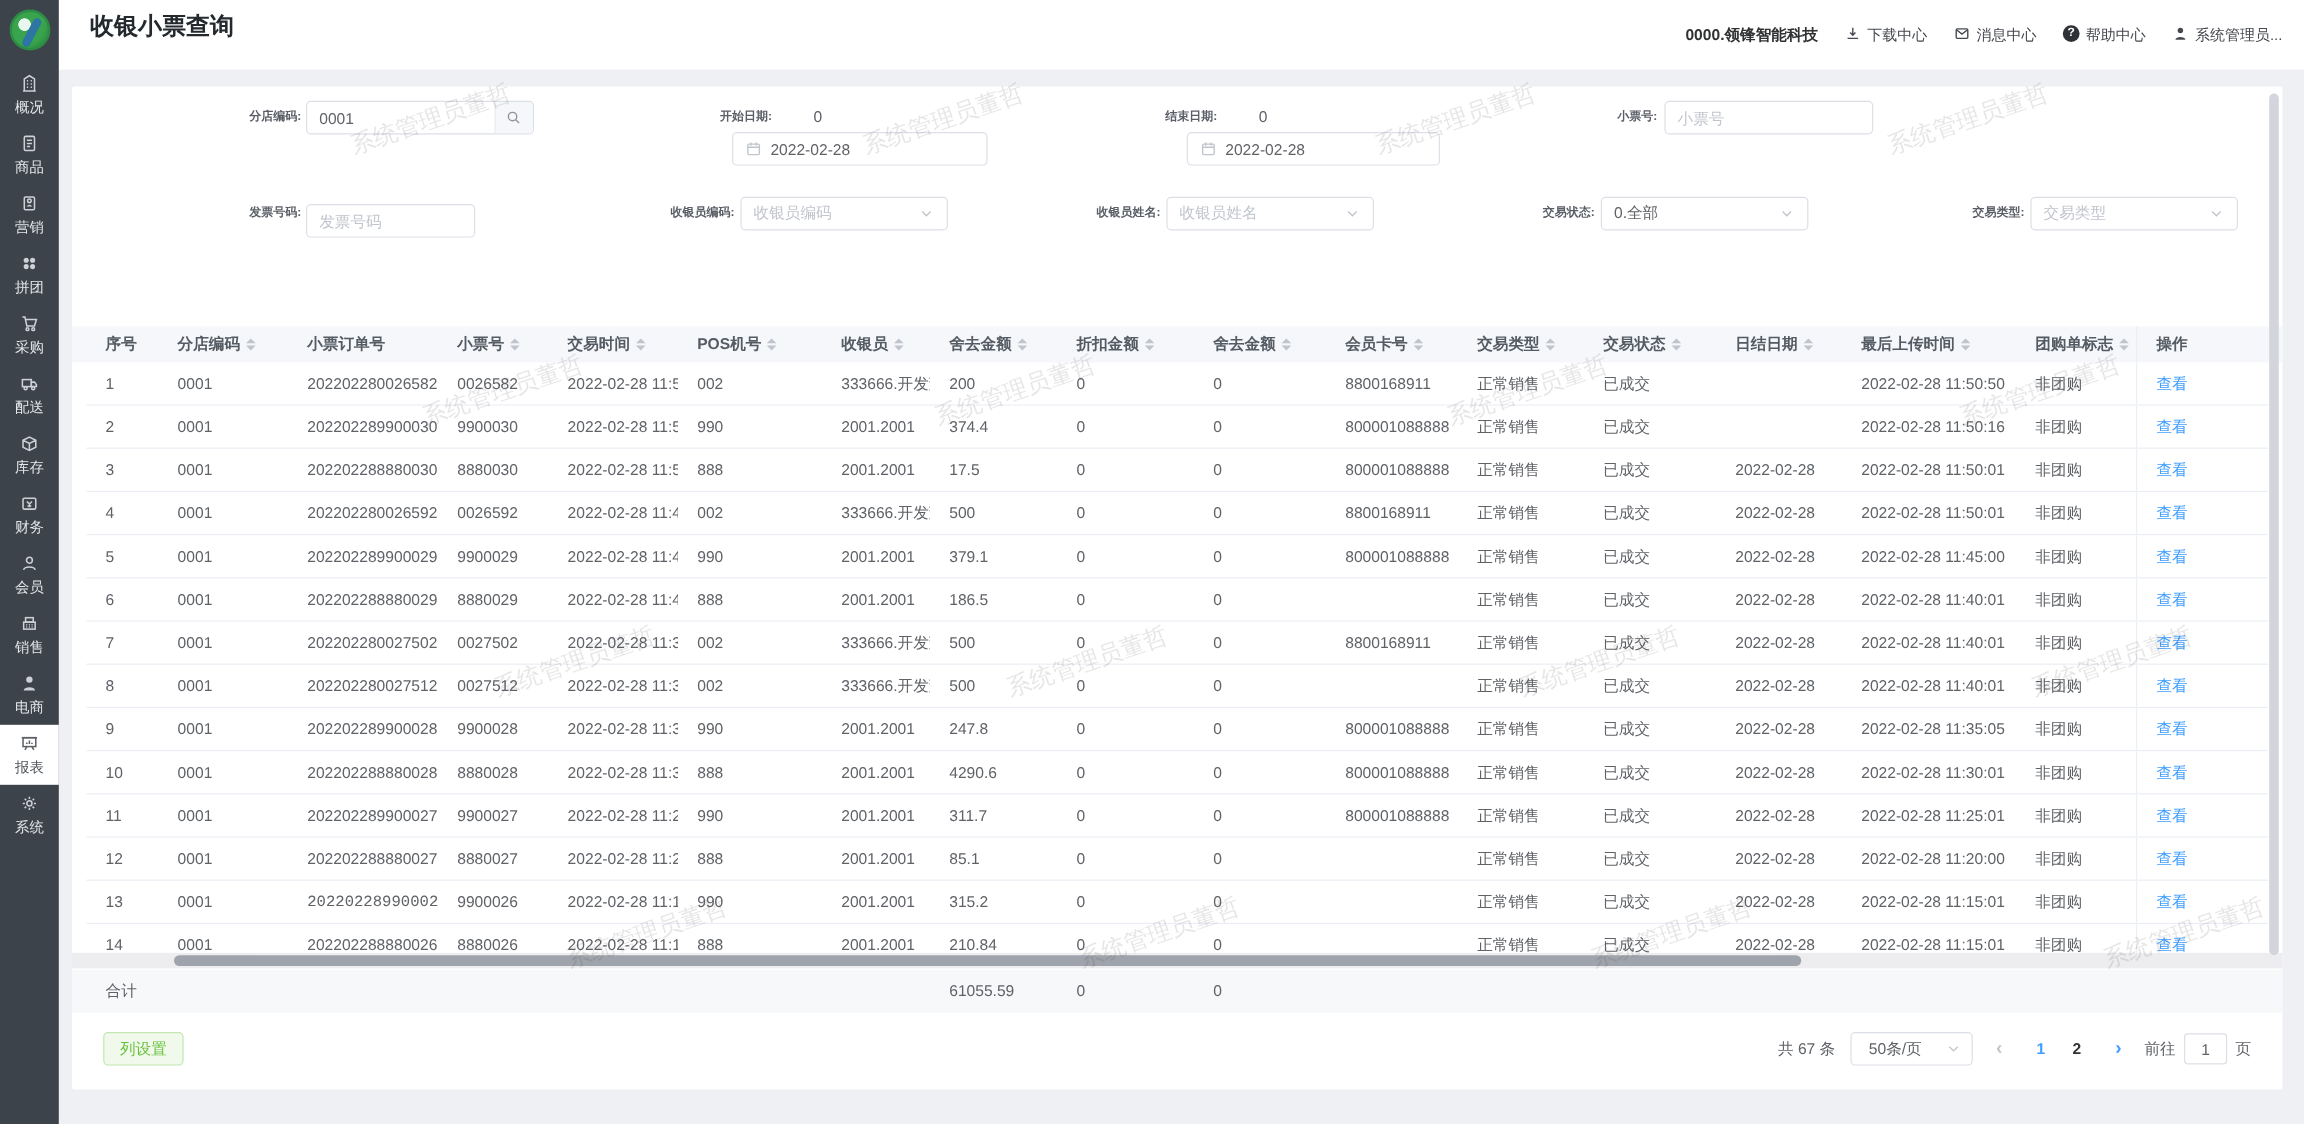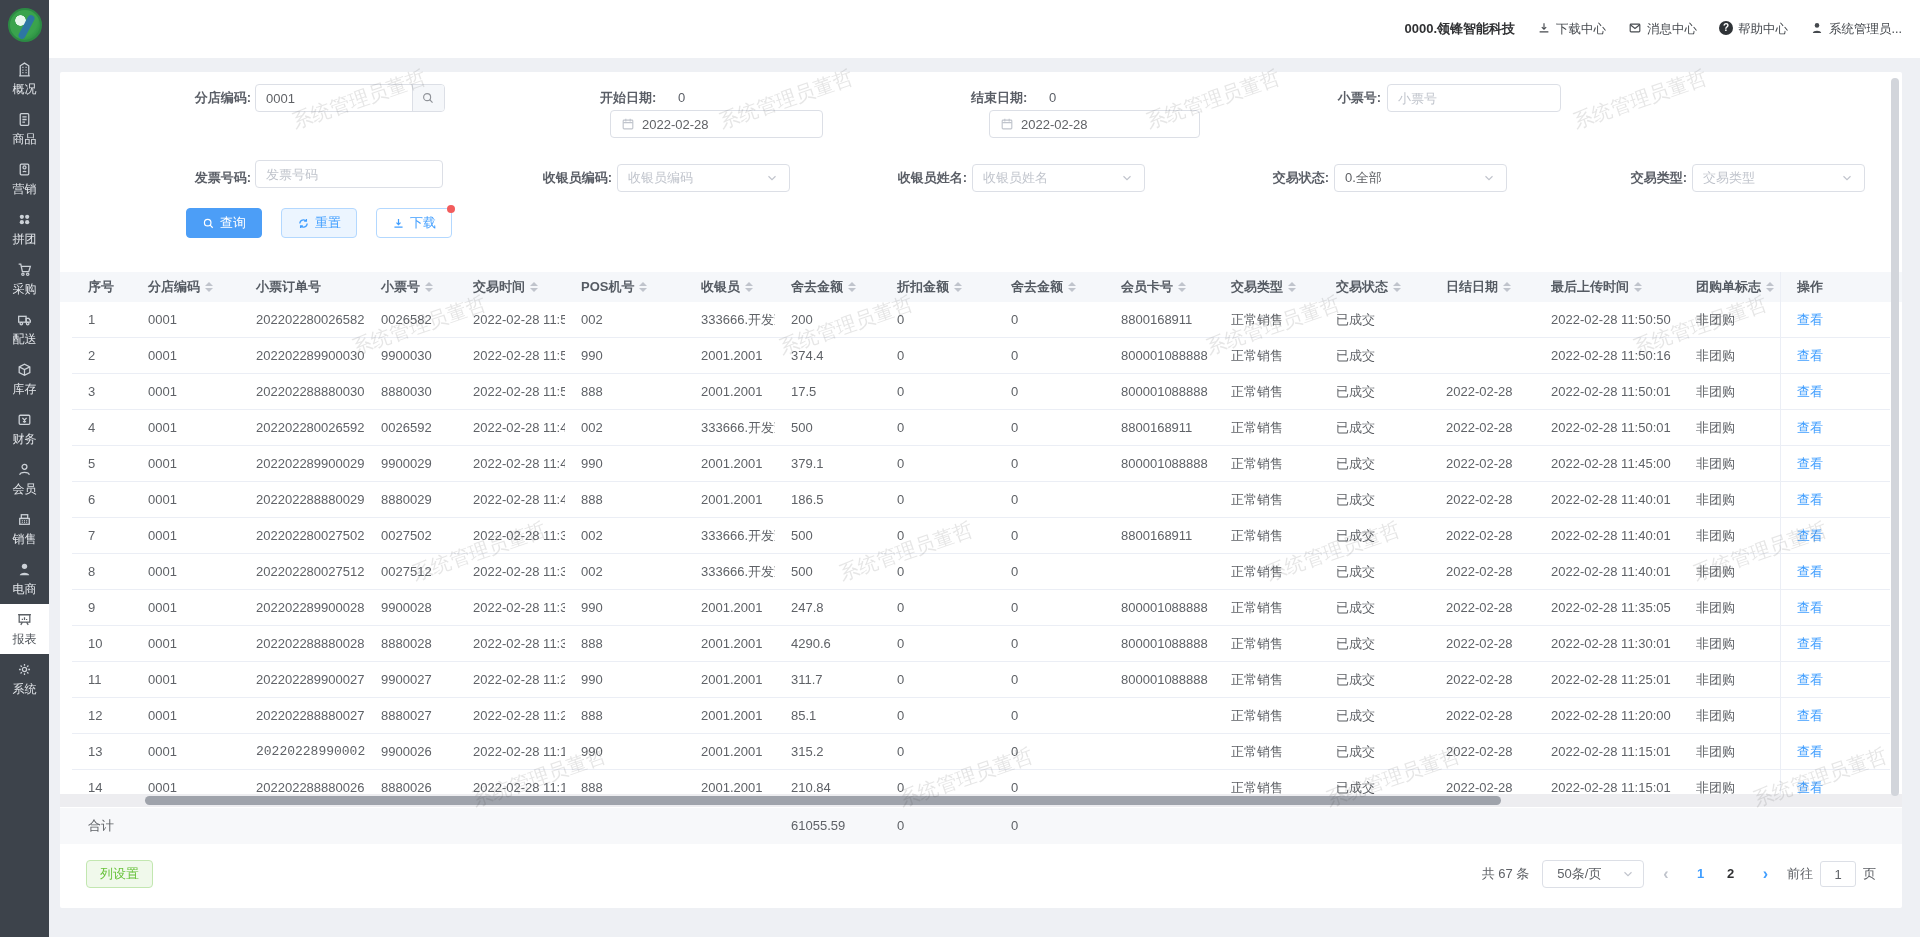--- a/index.html
+++ b/index.html
@@ -30,21 +30,21 @@
   .topbar-right { position:absolute; right:18px; top:0; height:58px; display:flex; align-items:center; gap:22px; }
   .company { font-size:13px; font-weight:700; color:#303133; }
   .nav-item { display:flex; align-items:flex-start; gap:5px; font-size:12.5px; color:#45494e; cursor:pointer; }
   .nav-item svg { width:14px; height:14px; stroke:#45494e; fill:none; stroke-width:1.3; }
   .help-badge { width:14px; height:14px; border-radius:50%; background:#2f3337; color:#fff; font-size:10px; font-weight:700; display:flex; align-items:center; justify-content:center; }
 
   
   .card { position:absolute; left:60px; top:72px; width:1842px; height:836px; background:#fff; border-radius:2px; z-index:2; }
 
   
-  .flabel { position:absolute; height:28px; line-height:28px; font-size:13px; font-weight:600; color:#5a5e66; text-align:right; }
+  .flabel { position:absolute; height:28px; line-height:28px; font-size:10px; font-weight:600; color:#5a5e66; text-align:right; }
   .flag { position:absolute; height:28px; line-height:28px; font-size:13px; color:#5a5e66; }
   .inp { position:absolute; height:28px; border:1px solid #dcdfe6; border-radius:4px; background:#fff; display:flex; align-items:center; padding:0 10px; font-size:13px; color:#606266; }
   .inp input { border:none; outline:none; width:100%; font-size:13px; color:#606266; font-family:inherit; background:transparent; }
   .inp input::placeholder { color:#c0c4cc; }
   .group { padding:0; }
   .group input { padding:0 10px; }
   .addon { width:40px; height:26px; border-left:1px solid #dcdfe6; background:#f5f7fa; border-radius:0 3px 3px 0; display:flex; align-items:center; justify-content:center; color:#909399; cursor:pointer; }
   .addon svg, .cal svg, .chev svg { width:14px; height:14px; stroke:currentColor; fill:none; stroke-width:1.3; }
   .cal { color:#c0c4cc; margin-right:7px; display:flex; }
   .sel { justify-content:space-between; cursor:pointer; }
@@ -226,20 +226,21 @@
             <path d="M8 2.8v1.7M8 11.5v1.7M2.8 8h1.7M11.5 8h1.7M4.3 4.3l1.2 1.2M10.5 10.5l1.2 1.2M11.7 4.3l-1.2 1.2M5.5 10.5l-1.2 1.2"></path>
           </svg>
         </span>
         <span class="side-label">系统</span>
       </div>
     </nav>
 </aside>
 
 <header class="topbar">
   <div class="page-head">
+    <div class="page-title">收银小票查询</div>
   </div>
   <div class="topbar-right">
     <span class="company">0000.领锋智能科技</span>
     <span id="top-nav" style="display:flex;gap:22px;">
         <span class="nav-item">
           <svg viewBox="0 0 16 16">
             <path d="M8 2.5v7M5.5 7L8 9.5 10.5 7M3 12.5h10"></path>
           </svg>
           <span>下载中心</span>
         </span>
@@ -301,21 +302,21 @@
       </span>
     <span>2022-02-28</span>
   </div>
 
   <label class="flabel" style="left:1249px; top:12px; width:72px;">小票号:</label>
   <div class="inp" style="left:1327px; top:12px; width:174px;">
     <input placeholder="小票号" style="">
   </div>
 
   <label class="flabel" style="left:96px; top:92px; width:95px;">发票号码:</label>
-  <div class="inp" style="left:195px; top:88px; width:188px;">
+  <div class="inp" style="left:195px; top:98px; width:141px;">
     <input placeholder="发票号码" style="">
   </div>
 
   <label class="flabel" style="left:452px; top:92px; width:100px;">收银员编码:</label>
   <div class="inp sel" style="left:557px; top:92px; width:173px;">
     <span class="ph">收银员编码</span>
     <span class="chev">
         <svg viewBox="0 0 16 16">
           <path d="M4 6l4 4 4-4"></path>
         </svg>
@@ -345,42 +346,20 @@
   <label class="flabel" style="left:1542px; top:92px; width:85px;">交易类型:</label>
   <div class="inp sel" style="left:1632px; top:92px; width:173px;">
     <span class="ph">交易类型</span>
     <span class="chev">
         <svg viewBox="0 0 16 16">
           <path d="M4 6l4 4 4-4"></path>
         </svg>
       </span>
   </div>
 
-  <div class="btnrow">
-    <button class="btn btn-primary">
-      <svg viewBox="0 0 16 16">
-          <circle cx="7" cy="7" r="4"></circle>
-          <path d="M10 10l3.2 3.2"></path>
-        </svg>
-      <span>查询</span>
-    </button>
-    <button class="btn btn-plain">
-      <svg viewBox="0 0 16 16">
-          <path d="M3.5 8a4.5 4.5 0 0 1 8-2.8M12.5 8a4.5 4.5 0 0 1-8 2.8M11.6 2.4v2.8H8.8M4.4 13.6v-2.8h2.8"></path>
-        </svg>
-      <span>重置</span>
-    </button>
-    <button class="btn btn-white">
-      <svg viewBox="0 0 16 16">
-          <path d="M8 2.5v7M5.5 7L8 9.5 10.5 7M3 12.5h10"></path>
-        </svg>
-      <span>下载</span>
-      <span class="dot"></span>
-    </button>
-  </div>
 
   <div class="thead" id="thead">
       <div class="th" style="width: 60px;">
         <span>序号</span>
       </div>
       <div class="th sortable" style="width: 108px;">
         <span>分店编码</span>
         <span class="caret">
           <i class="up"></i>
           <i class="dn"></i>

